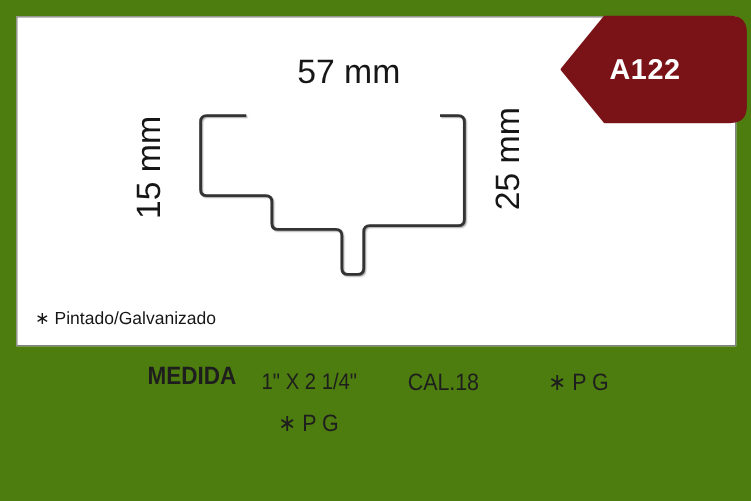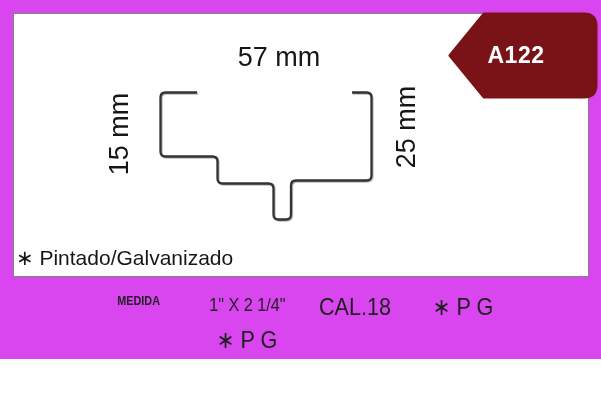--- a/index.html
+++ b/index.html
@@ -1,53 +1,53 @@
 <!DOCTYPE html>
 <html><head>
 <meta charset="utf-8">
 <style>
   html,body{margin:0;padding:0;background:#ffffff;}
   .page{
-    position:relative;width:601px;height:359px;background:#d946ef;overflow:hidden;
+    position:relative;width:601px;height:401px;background:#4d7c0f;overflow:hidden;
     font-family:"Liberation Sans","DejaVu Sans",sans-serif;color:#1a1a1a;
   }
   
   .spec-box{
     position:absolute;left:13px;top:13px;width:576px;height:264px;
     border:1.5px solid #828282;background:#ffffff;box-sizing:border-box;
   }
   
   .drawing-svg{position:absolute;left:0;top:0;width:601px;height:401px;pointer-events:none;}
   .drawing-svg path{filter:drop-shadow(1px 1px 0px rgba(130,130,130,0.55));}
   
   .dim{position:absolute;font-size:27px;font-weight:500;color:#161616;text-align:center;white-space:nowrap;}
   .dim-top{left:219px;top:42px;width:120px;}
   .dim-rot{width:120px;height:30px;line-height:30px;transform:rotate(-90deg);}
   .dim-left{left:59px;top:119px;}
   .dim-right{left:346px;top:112px;}
   
-  .note{position:absolute;left:16px;top:246px;font-size:21px;font-weight:500;color:#161616;white-space:nowrap;}
+  .note{position:absolute;left:28px;top:246px;font-size:14px;font-weight:500;color:#161616;white-space:nowrap;}
   
   .badge{position:absolute;left:448px;top:12px;width:150px;height:87px;}
   .badge svg{position:absolute;left:0;top:0;}
   .badge-label{
     position:absolute;left:0;top:0;width:150px;height:87px;
     display:flex;align-items:center;justify-content:center;
     padding-right:14px;box-sizing:border-box;
     color:#ffffff;font-size:23px;font-weight:700;letter-spacing:0.5px;
   }
   
   .spec-table{
     position:absolute;left:85px;top:292px;
     display:grid;grid-template-columns:108px 108px 108px 108px;
     grid-template-rows:33px 29px 29px;
   }
   .cell{text-align:center;white-space:nowrap;color:#1e1e1e;}
-  .th{font-size:12px;font-weight:700;line-height:18px;}
-  .tdv{font-size:24px;font-weight:500;line-height:29px;}
+  .th{font-size:20px;font-weight:700;line-height:18px;text-align:right;}
+  .tdv{font-size:19px;font-weight:500;line-height:29px;}
   .td-medida{font-size:18px;font-weight:500;line-height:27px;}
   .cond{display:inline-block;transform:scaleX(0.9);transform-origin:center;}
 </style>
 </head>
 <body>
 
 <div class="page">
 
   <div class="spec-box"></div>
 

